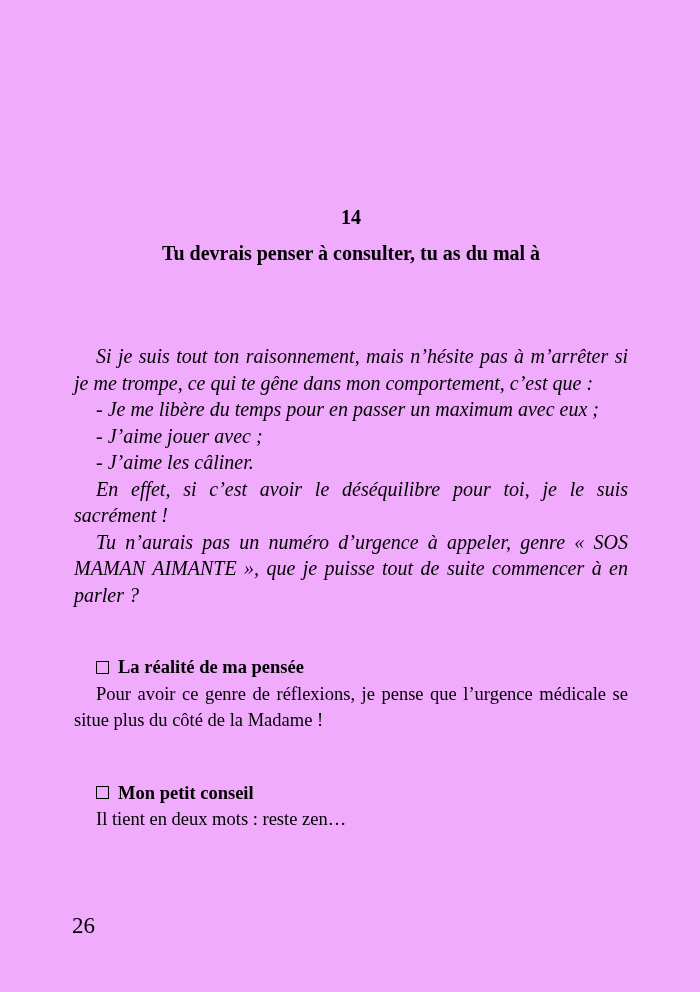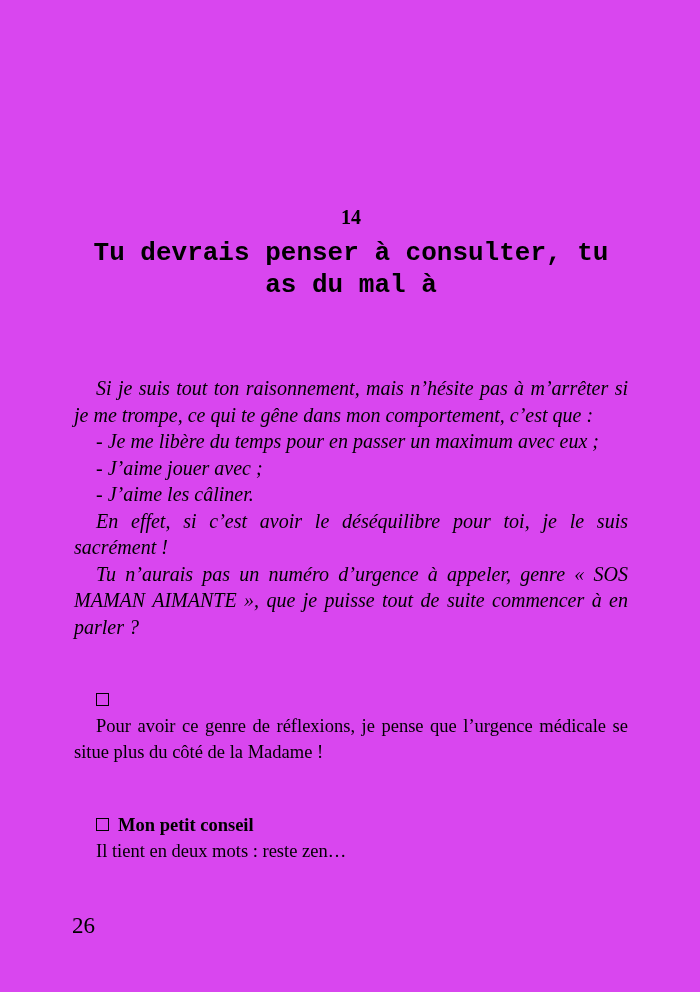--- a/index.html
+++ b/index.html
@@ -4,21 +4,21 @@
 <style>
   html, body {
     margin: 0;
     padding: 0;
     background: #ffffff;
   }
   .book-page {
     position: relative;
     width: 700px;
     height: 992px;
-    background: #d946ef;
+    background: #f0abfc;
     font-family: "Liberation Serif", "DejaVu Serif", serif;
     color: #000000;
     overflow: hidden;
     box-sizing: border-box;
   }
   .content {
     position: absolute;
     left: 74px;
     top: 0;
     width: 554px;
@@ -27,23 +27,22 @@
     margin-top: 203px;
     text-align: center;
     font-weight: bold;
     font-size: 20px;
     line-height: 28px;
   }
   .chapter-title {
     margin-top: 6px;
     text-align: center;
     font-weight: bold;
-    font-size: 26px;
+    font-size: 20px;
     line-height: 32px;
-    font-family: Liberation Mono, monospace;
   }
   .body-block {
     margin-top: 74px;
     font-style: italic;
     font-size: 20px;
     line-height: 26.5px;
   }
   .para {
     text-align: justify;
     text-indent: 22px;
@@ -98,21 +97,21 @@
       <p class="para">Si je suis tout ton raisonnement, mais n’hésite pas à m’arrêter si je me trompe, ce qui te gêne dans mon comportement, c’est que :</p>
       <p class="para">- Je me libère du temps pour en passer un maximum avec eux ;</p>
       <p class="para">- J’aime jouer avec ;</p>
       <p class="para">- J’aime les câliner.</p>
       <p class="para">En effet, si c’est avoir le déséquilibre pour toi, je le suis sacrément !</p>
       <p class="para">Tu n’aurais pas un numéro d’urgence à appeler, genre « SOS MAMAN AIMANTE », que je puisse tout de suite commencer à en parler ?</p>
     </div>
 
     <div class="section section-1">
       <p class="section-heading">
-        <span class="sq"></span>
+        <span class="sq"></span><span>La réalité de ma pensée</span>
       </p>
       <p class="section-body">Pour avoir ce genre de réflexions, je pense que l’urgence médicale se situe plus du côté de la Madame !</p>
     </div>
 
     <div class="section section-2">
       <p class="section-heading">
         <span class="sq"></span><span>Mon petit conseil</span>
       </p>
       <p class="section-body">Il tient en deux mots : reste zen…</p>
     </div>

